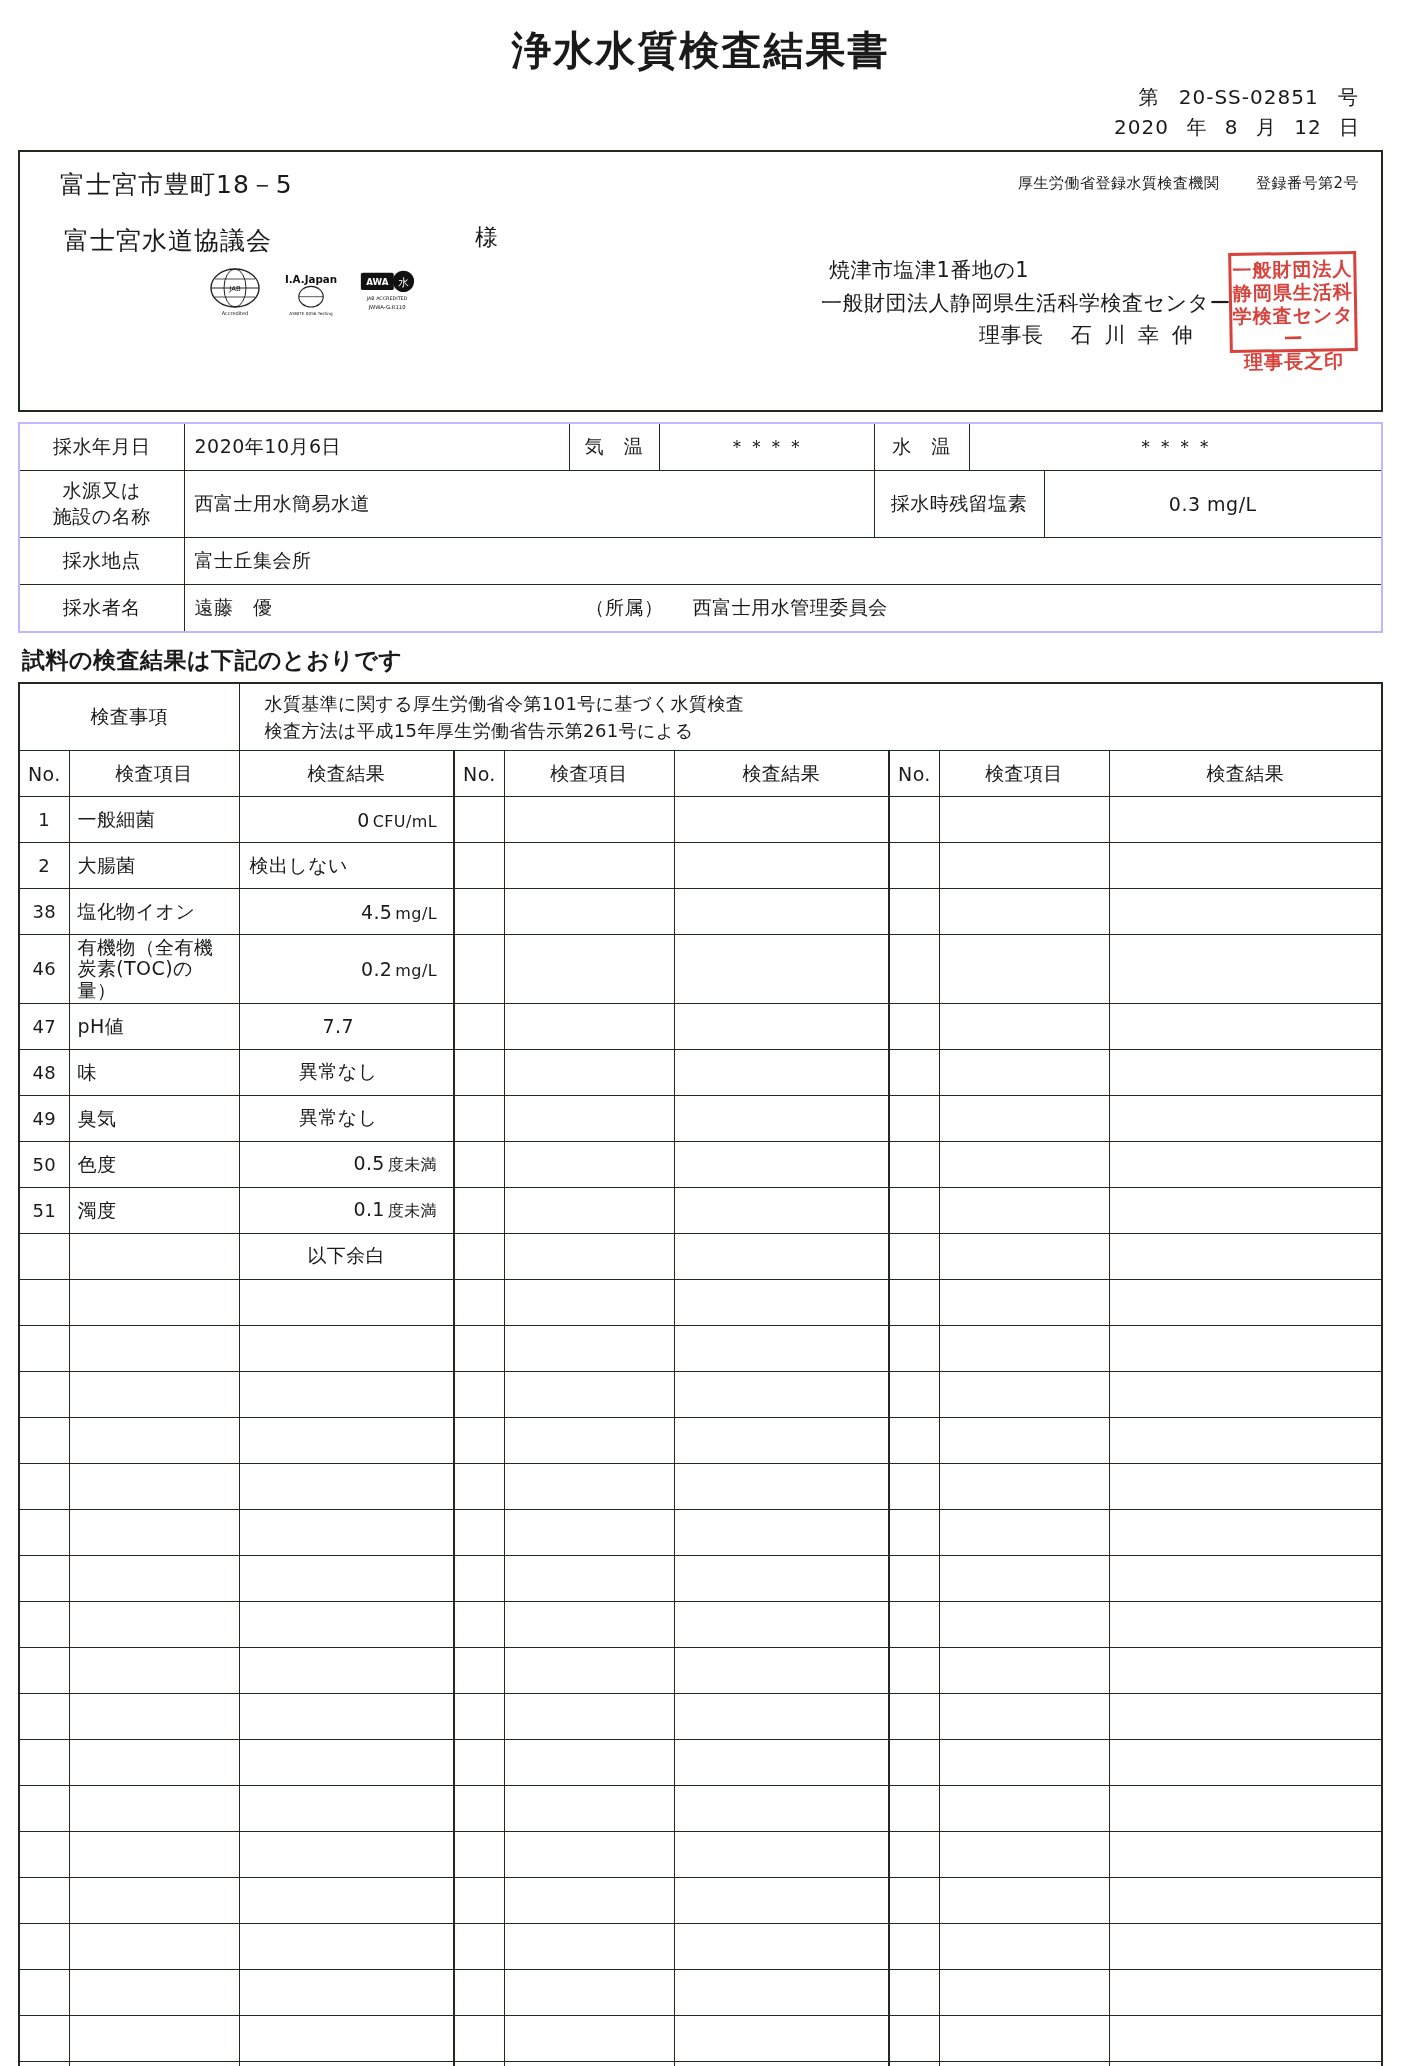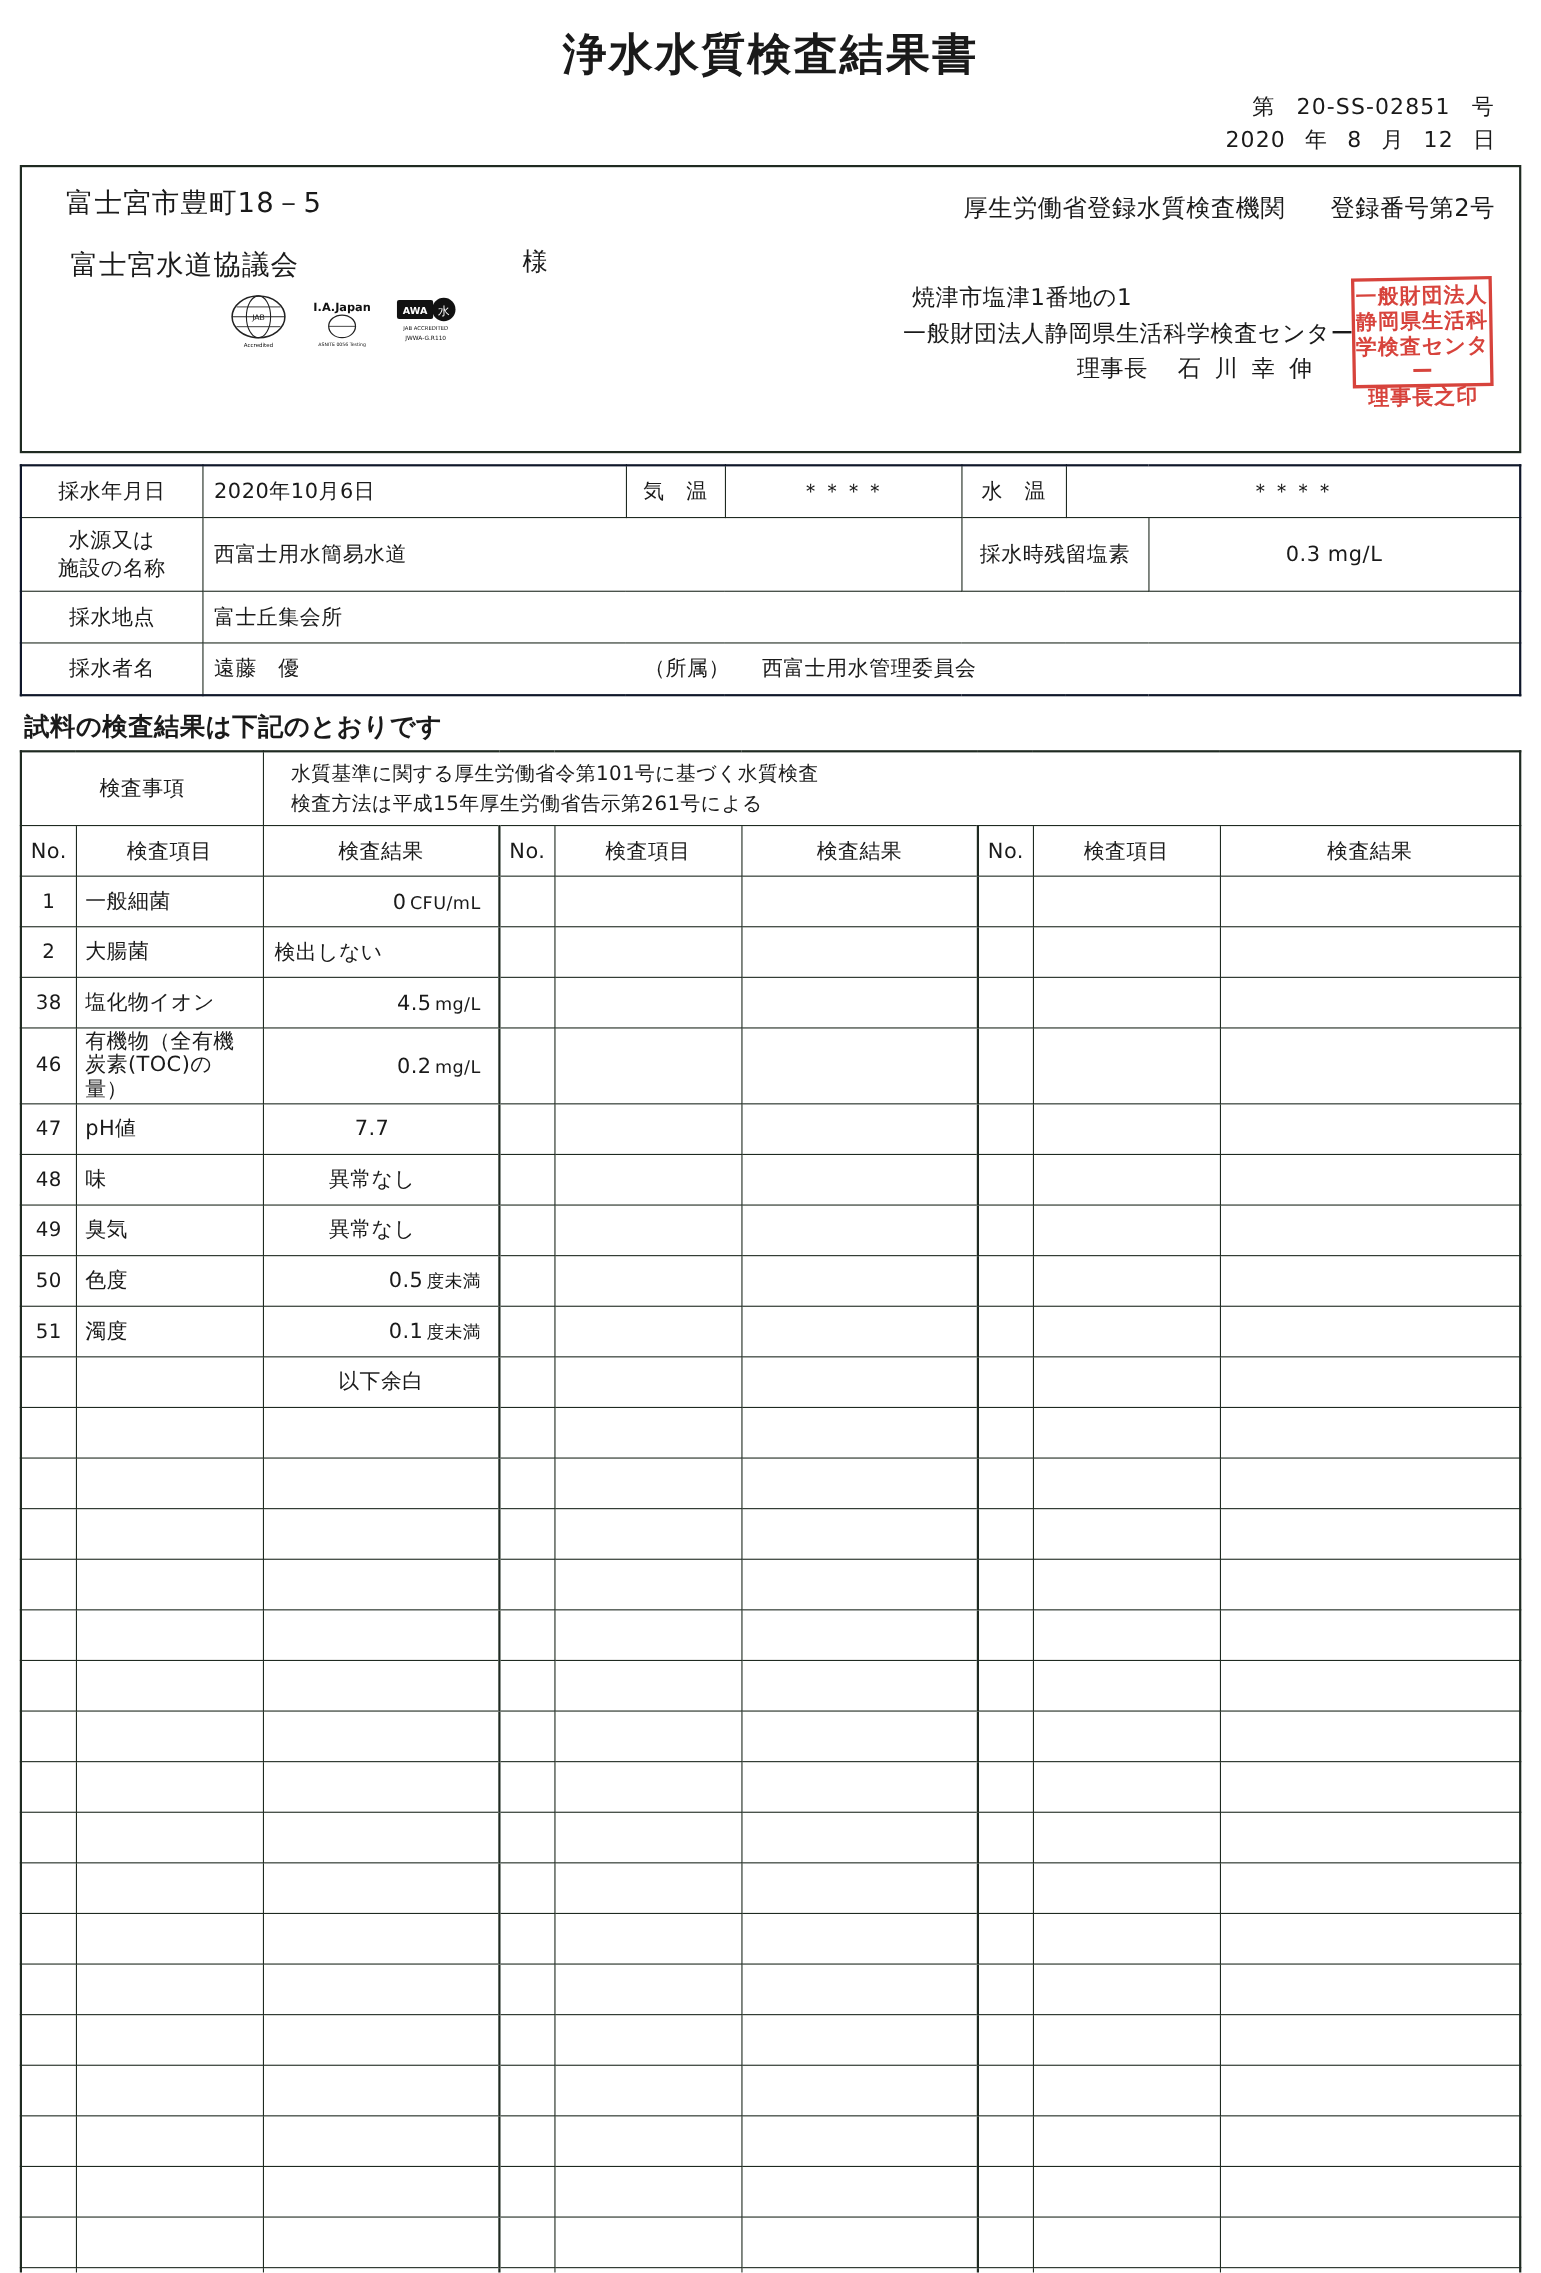--- a/index.html
+++ b/index.html
@@ -70,21 +70,21 @@
   .sama {
     position: absolute;
     left: 455px;
     top: 70px;
     font-size: 23px;
   }
   .reg-line {
     position: absolute;
     right: 22px;
     top: 22px;
-    font-size: 22px;
+    font-size: 15px;
     letter-spacing: .5px;
   }
   .reg-line .gap { display:inline-block; width: 26px; }
   .issuer {
     position: absolute;
     right: 150px;
     top: 102px;
     text-align: left;
     font-size: 21px;
     line-height: 1.55;
@@ -138,21 +138,21 @@
     position: relative;
     display:flex; align-items:center; justify-content:center;
     font-size: 7px; color:#222; text-align:center;
   }
 
   
   table { border-collapse: collapse; }
   .tbl {
     width: 100%;
     table-layout: fixed;
-    border: 2px solid #0f172a;
+    border: 2px solid #c4b5fd;
     margin-top: 10px;
   }
   .tbl td {
     border: 1px solid #1f2a21;
     font-size: 19px;
     padding: 7px 10px;
     height: 32px;
     letter-spacing: .5px;
   }
   .lbl { text-align: center; }

